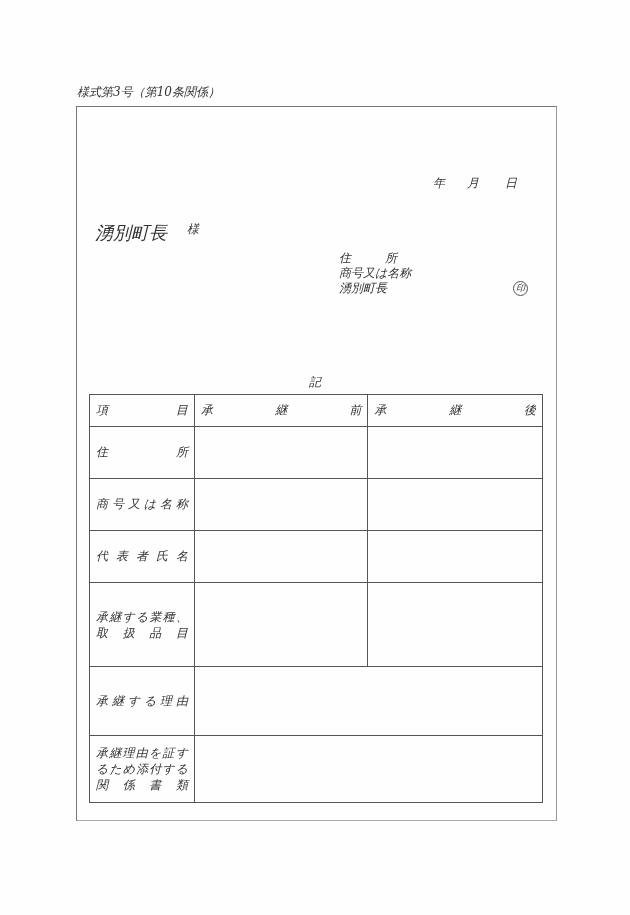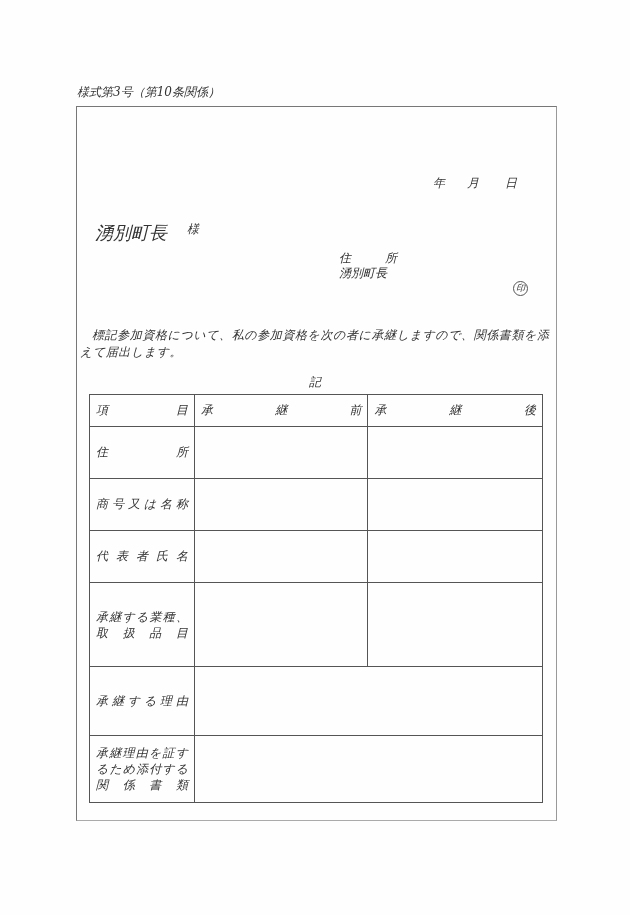--- a/index.html
+++ b/index.html
@@ -86,25 +86,25 @@
   <div class="addressee">湧別町長</div>
   <div class="addressee-sama">様</div>
 
   <div class="applicant">
     <div class="row">
         <div class="spread">
       <span>住</span>
       <span>所</span>
     </div>
       </div>
+    <div class="row">商号又は名称</div>
     <div class="row">湧別町長</div>
   </div>
   <div class="seal">印</div>
 
-  <div class="statement">標記参加資格について、私の参加資格を次の者に承継しますので、関係書類を添えて届出します。</div>
 
   <div class="ki">記</div>
 
   <table class="main">
     <tbody>
         <tr style="height:32px">
       <td class="col1">
             <div class="spread-cell">
         <span>項</span>
               <span>目</span>

